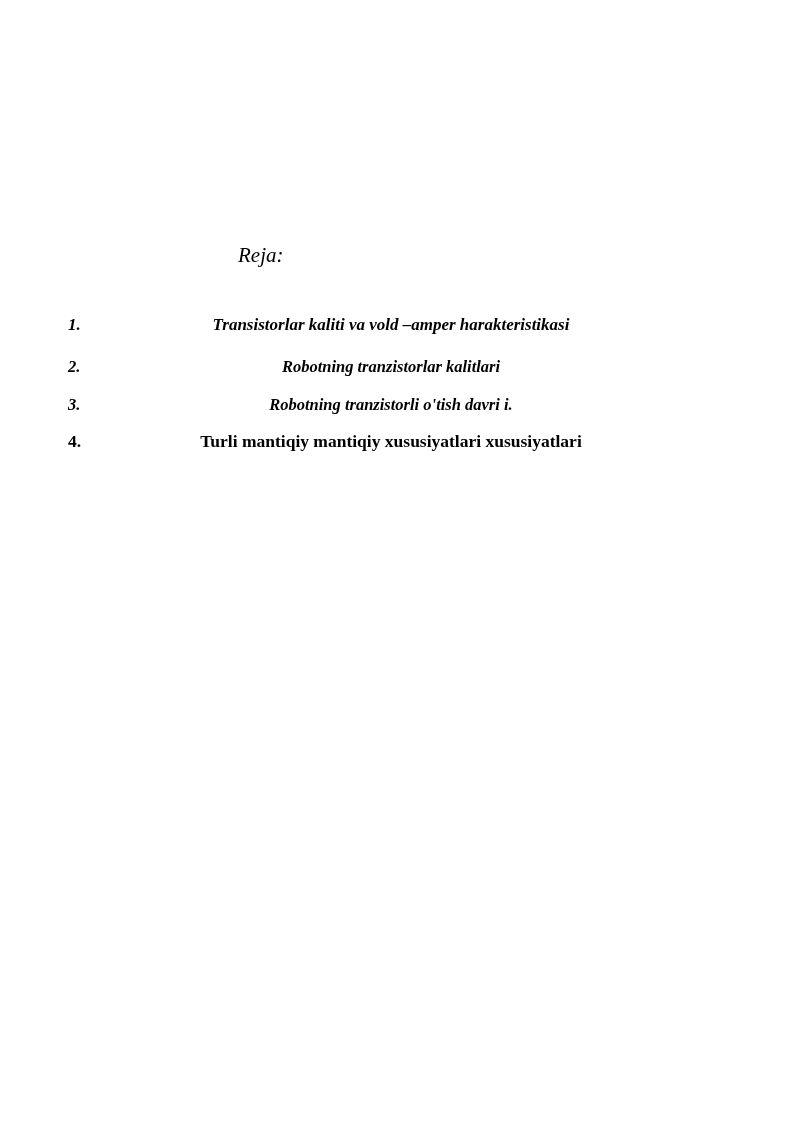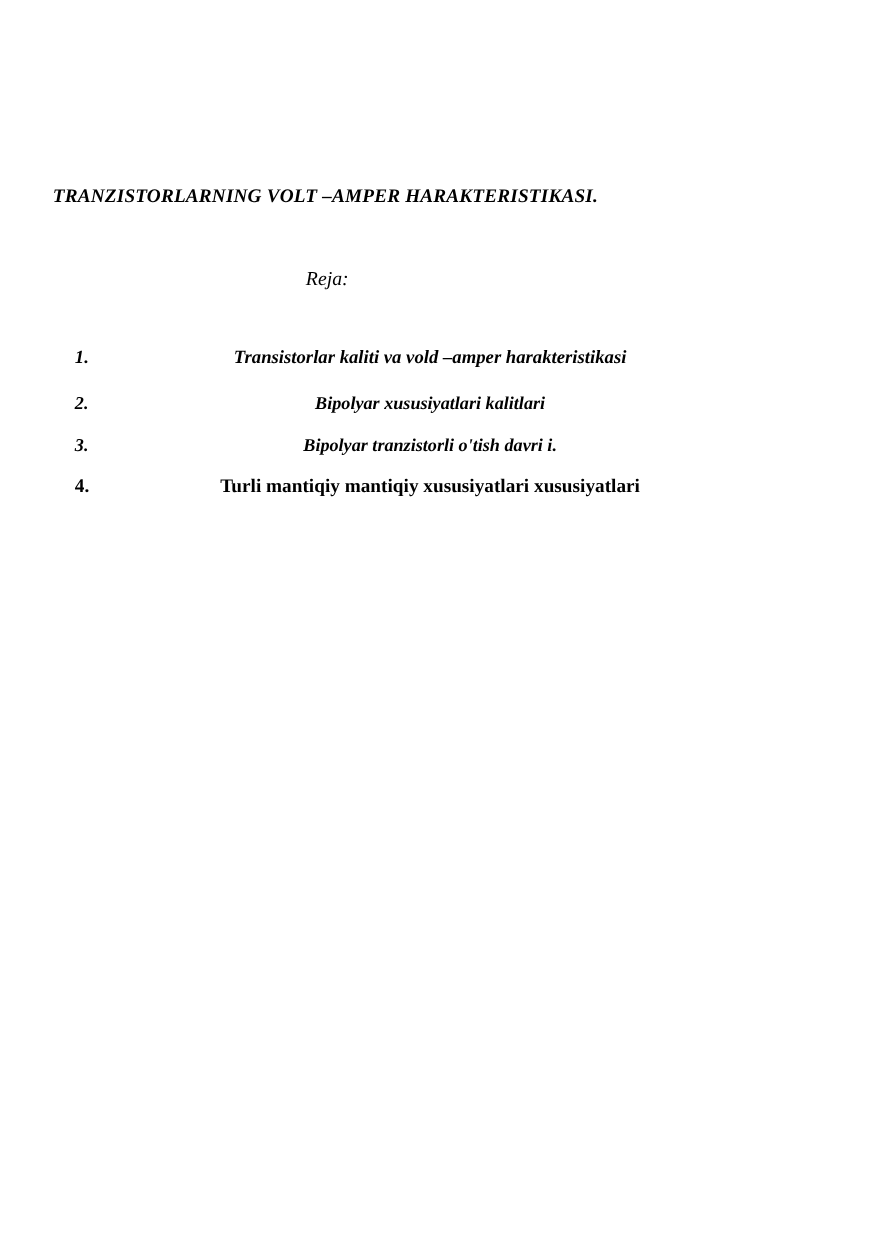--- a/index.html
+++ b/index.html
@@ -28,24 +28,23 @@
     font-size: 17.5px;
     font-weight: bold;
     font-style: italic;
     letter-spacing: 0.15px;
     white-space: nowrap;
   }
   .reja-heading {
     position: absolute;
     left: 238px;
     top: 243px;
-    font-size: 18px;
+    font-size: 21px;
     font-style: italic;
     font-weight: normal;
-    margin-left: 40px;
   }
   .plan-list {
     position: absolute;
     left: 68px;
     top: 315px;
     width: 620px;
   }
   .plan-item {
     display: flex;
     align-items: baseline;
@@ -66,39 +65,38 @@
   .item-1 { font-size: 16.5px; margin-bottom: 18px; }
   .item-2 { font-size: 16.5px; margin-bottom: 16px; }
   .item-3 { font-size: 17.5px; }
   .item-3 .num, .item-3 .txt { font-style: normal; }
 </style>
 </head>
 <body>
 
 <div class="page">
 
-  <div class="doc-title">TRANZISTORLARNING VOLT –AMPER HARAKTERISTIKASI.</div>
 
   <div class="reja-heading">Reja:</div>
 
   <div class="plan-list">
 
     <div class="plan-item item-0">
       <span class="num">1.</span>
       <span class="txt">Transistorlar kaliti va vold –amper harakteristikasi</span>
     </div>
 
     <div class="plan-item item-1">
       <span class="num">2.</span>
-      <span class="txt">Bipolyar xususiyatlari kalitlari</span>
+      <span class="txt">Robotning tranzistorlar kalitlari</span>
     </div>
 
     <div class="plan-item item-2">
       <span class="num">3.</span>
-      <span class="txt">Bipolyar tranzistorli o'tish davri i.</span>
+      <span class="txt">Robotning tranzistorli o'tish davri i.</span>
     </div>
 
     <div class="plan-item item-3">
       <span class="num">4.</span>
       <span class="txt">Turli mantiqiy mantiqiy xususiyatlari xususiyatlari</span>
     </div>
 
   </div>
 
 </div>

